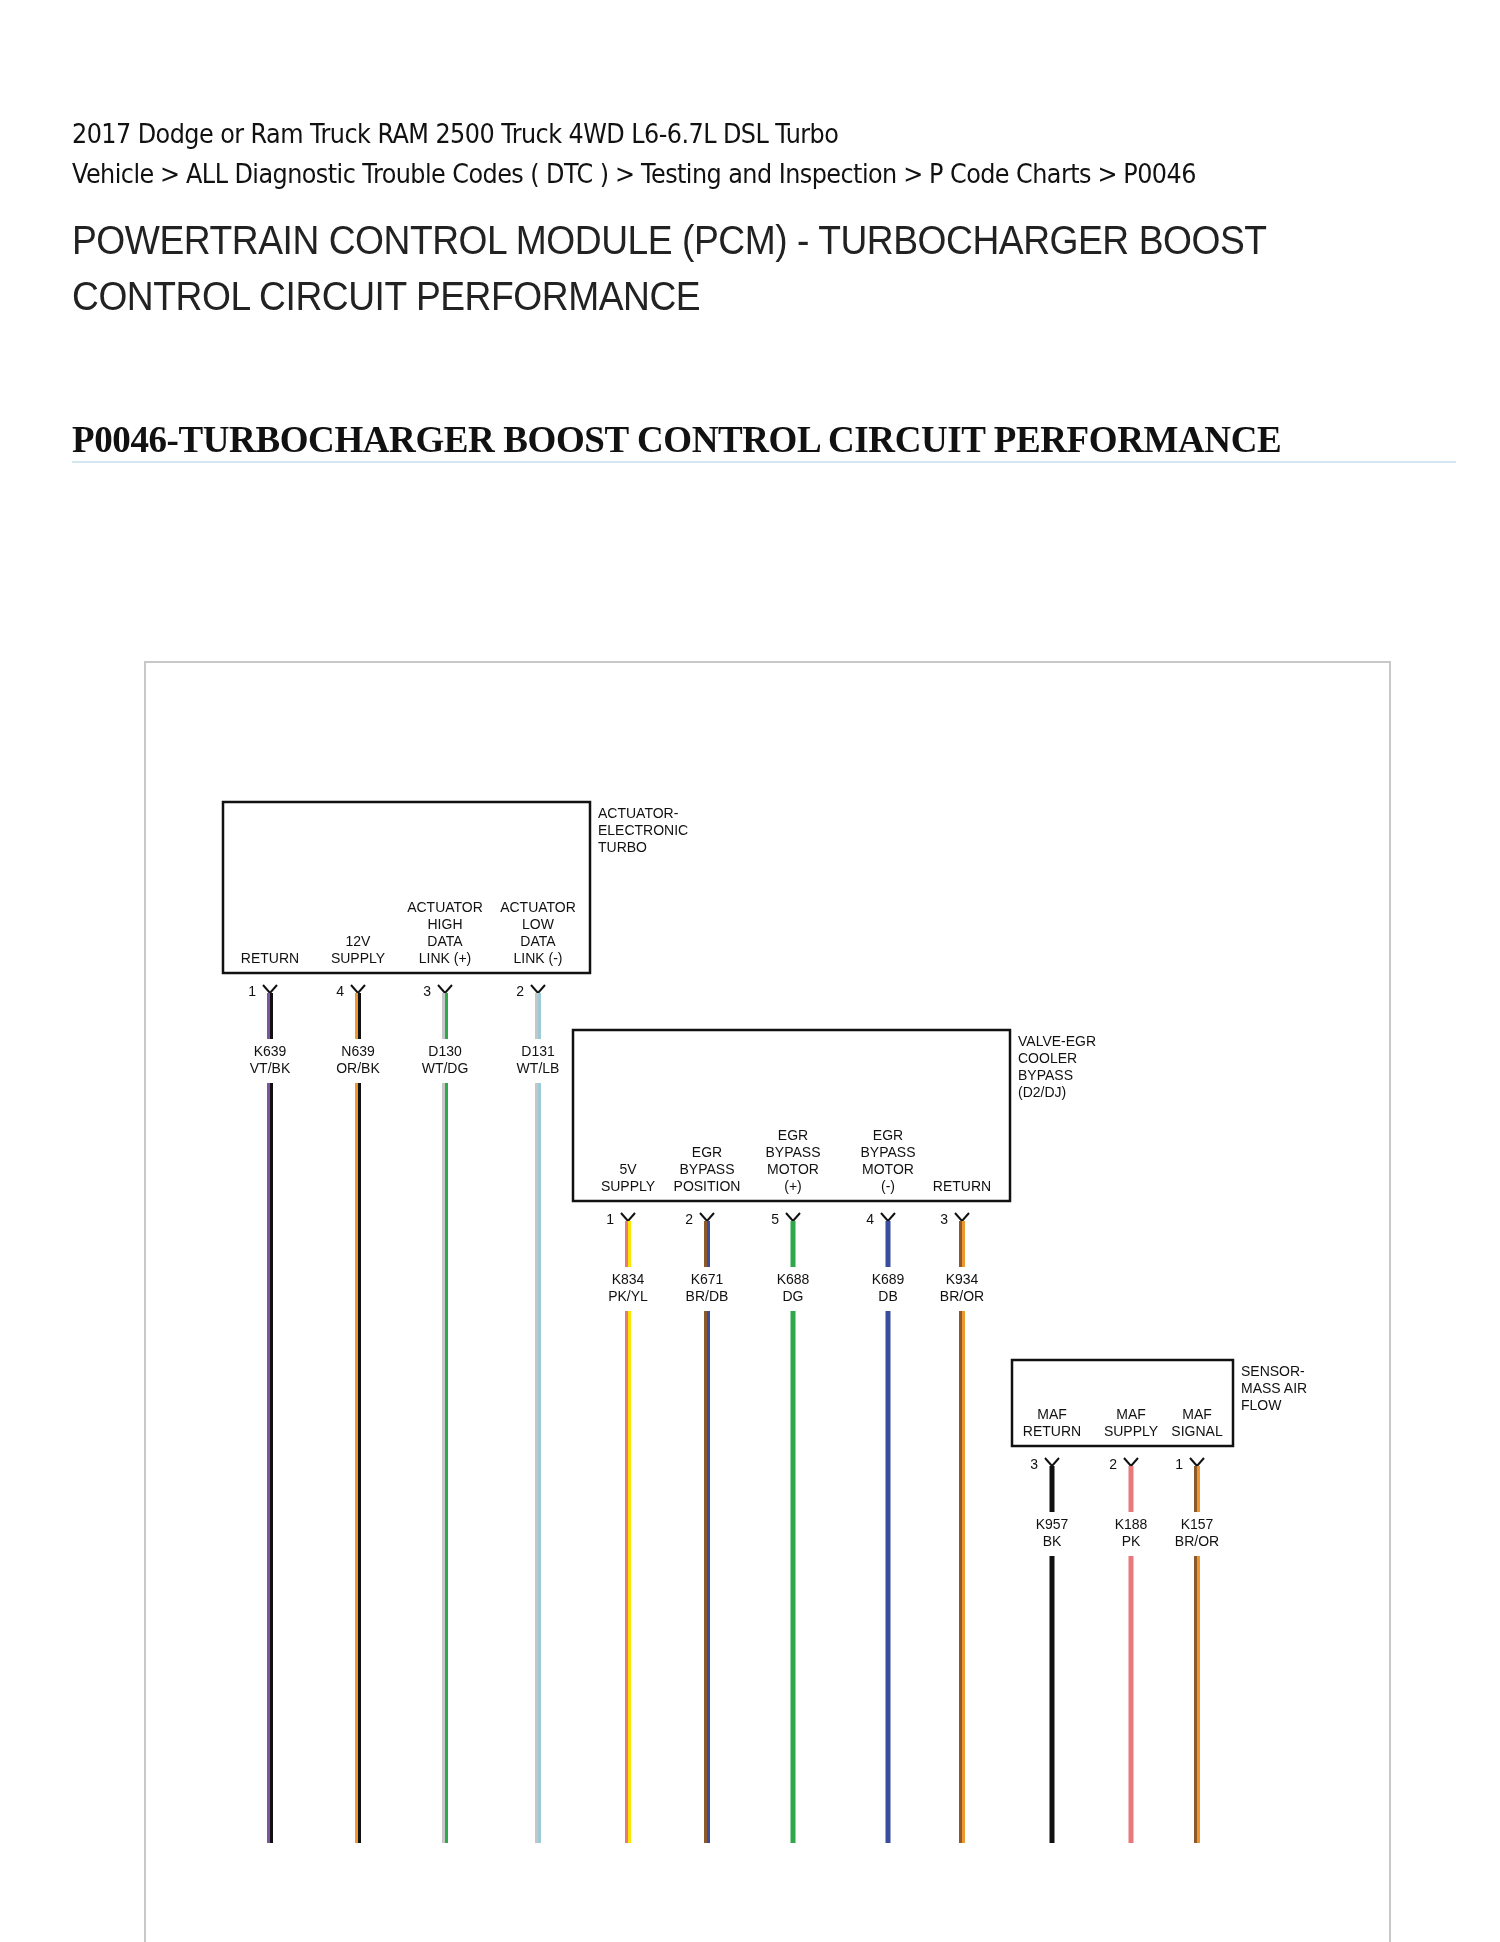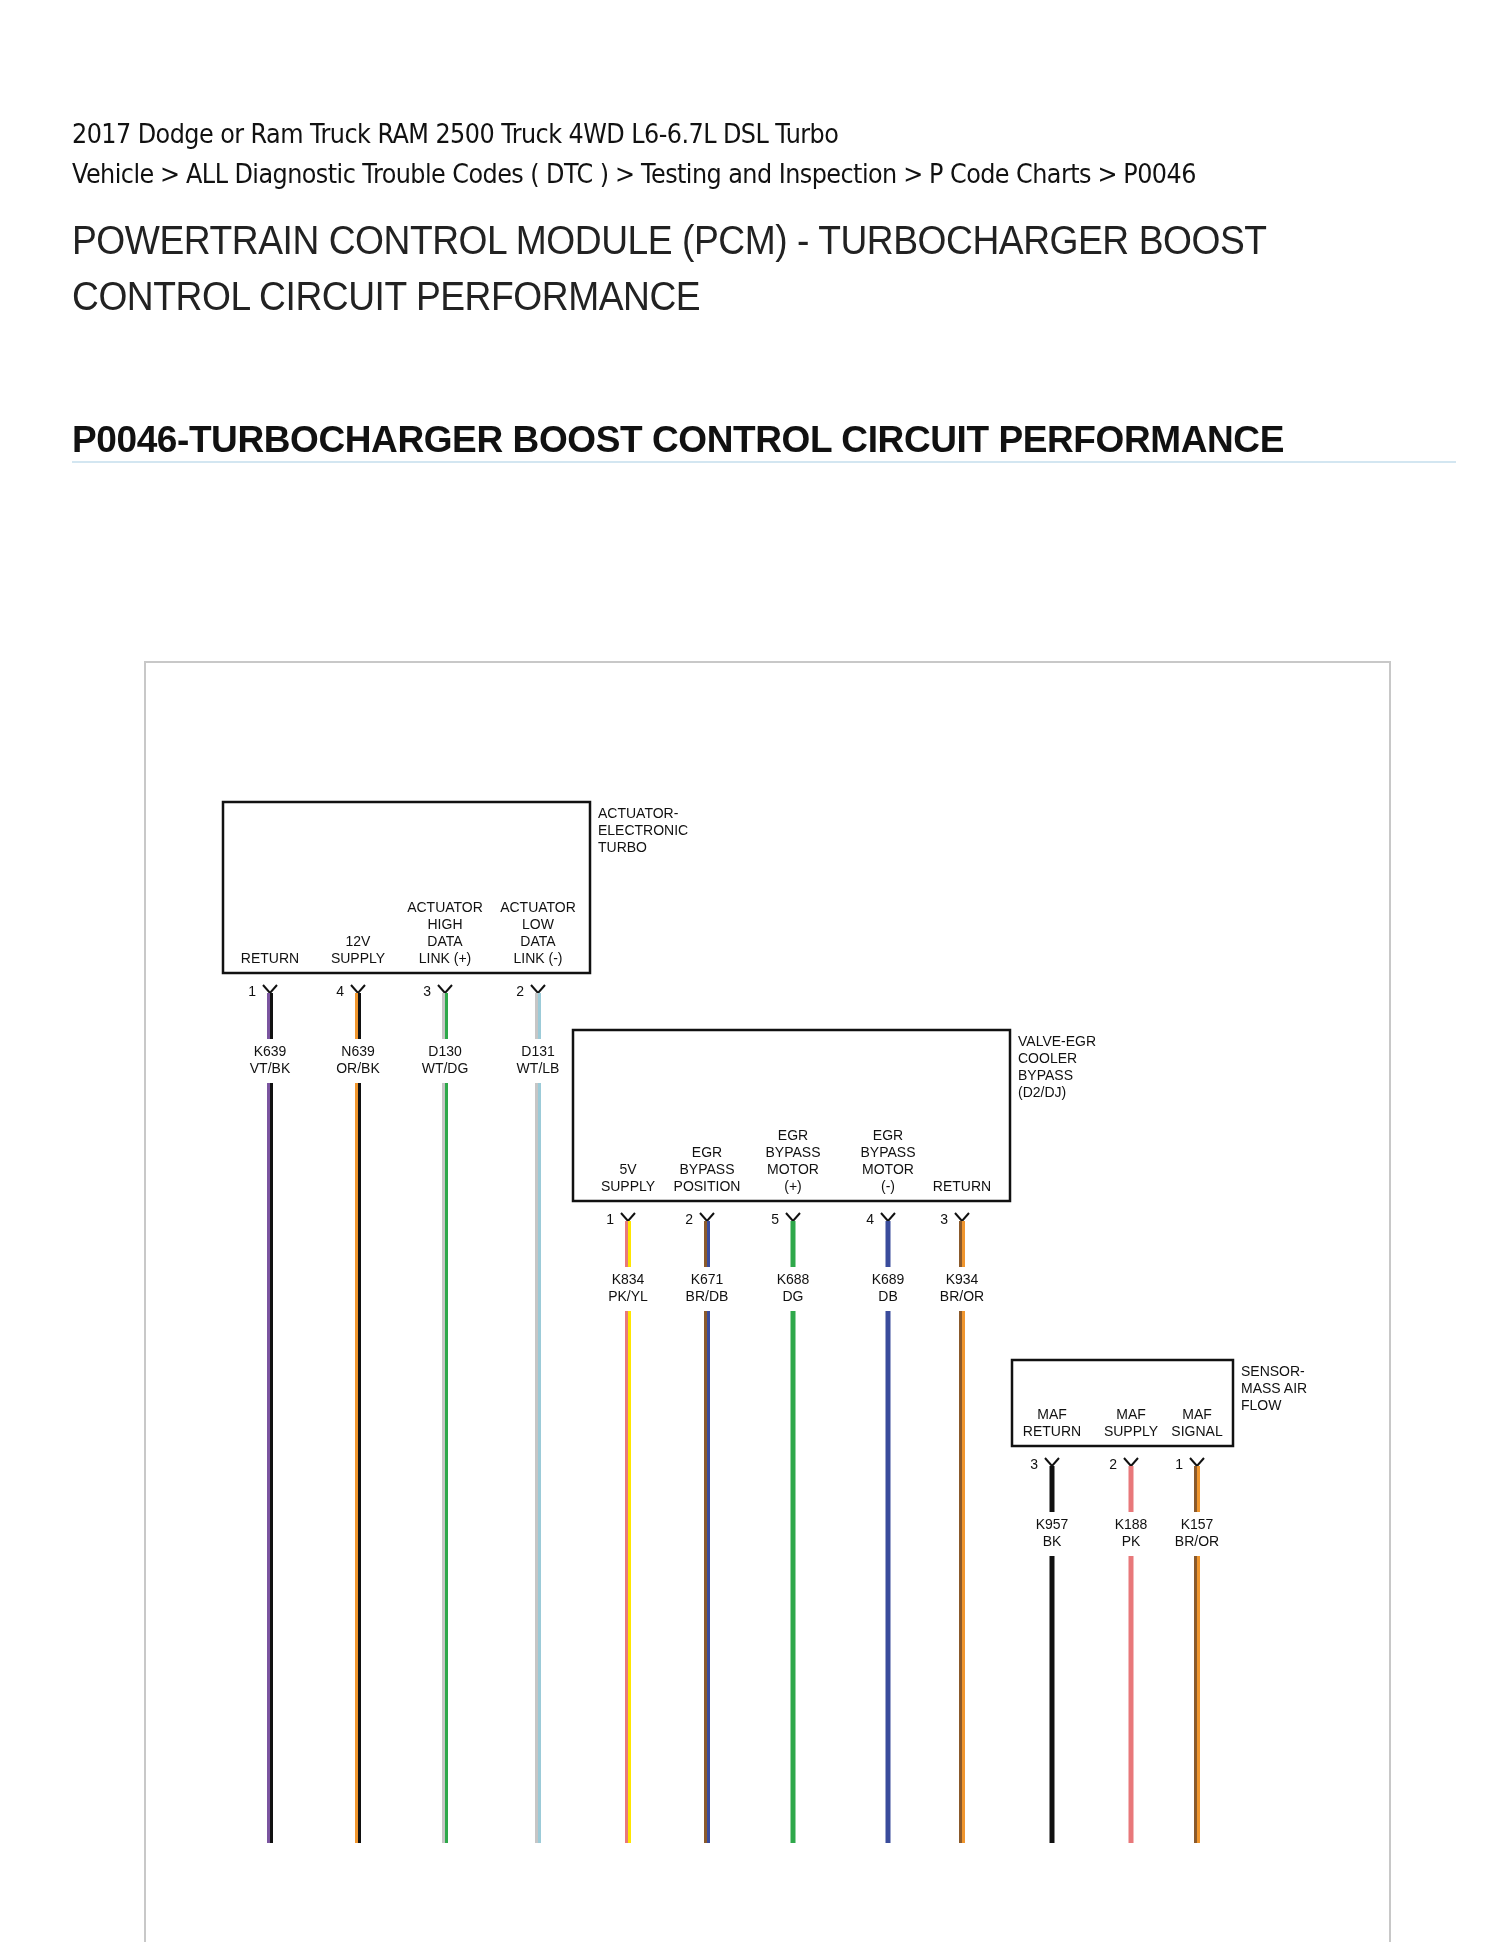--- a/index.html
+++ b/index.html
@@ -1,21 +1,21 @@
 <!DOCTYPE html>
 <html><head>
 <meta charset="utf-8">
 <style>
   html, body { margin: 0; padding: 0; background: #ffffff; }
   body { width: 1500px; height: 1942px; position: relative; overflow: hidden; font-family: "Liberation Sans", sans-serif; color: #111; }
   .vehicle { position: absolute; left: 72px; top: 114px; font-size: 26px; line-height: 40px; font-family: "DejaVu Sans", sans-serif; font-weight: 400; letter-spacing: -0.6px; color: #111; transform: scaleX(0.92); transform-origin: left top; white-space: nowrap; }
   .breadcrumb { position: absolute; left: 72px; top: 154px; font-size: 26px; line-height: 40px; font-family: "DejaVu Sans", sans-serif; letter-spacing: -0.6px; color: #111; transform: scaleX(0.92); transform-origin: left top; white-space: nowrap; }
   .breadcrumb span.sep { padding: 0 7px; }
   .subtitle { position: absolute; left: 72px; top: 212px; width: 1420px; font-size: 40px; line-height: 56px; font-weight: 300; font-family: "Liberation Sans", sans-serif; letter-spacing: -0.5px; color: #222; transform: scaleX(0.93); transform-origin: left top; }
-  .code-heading { position: absolute; left: 72px; top: 417px; font-size: 37px; font-weight: 700; line-height: 46px; font-family: Liberation Sans, sans-serif; letter-spacing: -0.4px; color: #111; white-space: nowrap; }
+  .code-heading { position: absolute; left: 72px; top: 417px; font-size: 37px; font-weight: 700; line-height: 46px; font-family: Liberation Serif, serif; letter-spacing: -0.4px; color: #111; white-space: nowrap; }
   .heading-rule { position: absolute; left: 72px; top: 461px; width: 1384px; height: 2px; background: #d3e6f1; }
   .diagram-frame { position: absolute; left: 144px; top: 661px; width: 1247px; height: 1290px; border: 2px solid #c8c8c8; border-bottom: none; box-sizing: border-box; }
   svg.diagram { position: absolute; left: 0; top: 0; }
   svg text { font-family: "Liberation Sans", sans-serif; font-size: 14px; fill: #111; }
 </style>
 </head>
 <body>
 
 <div class="vehicle">2017 Dodge or Ram Truck RAM 2500 Truck 4WD L6-6.7L DSL Turbo</div>
 

